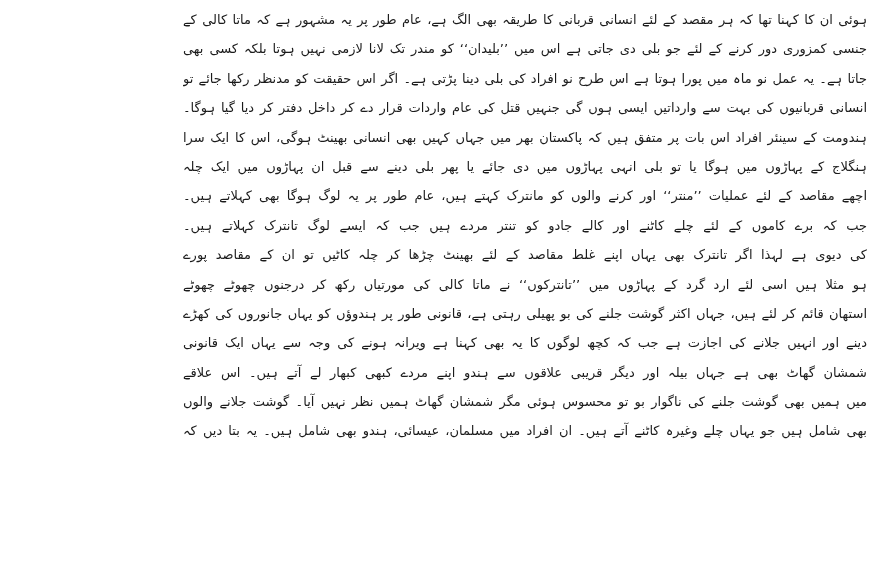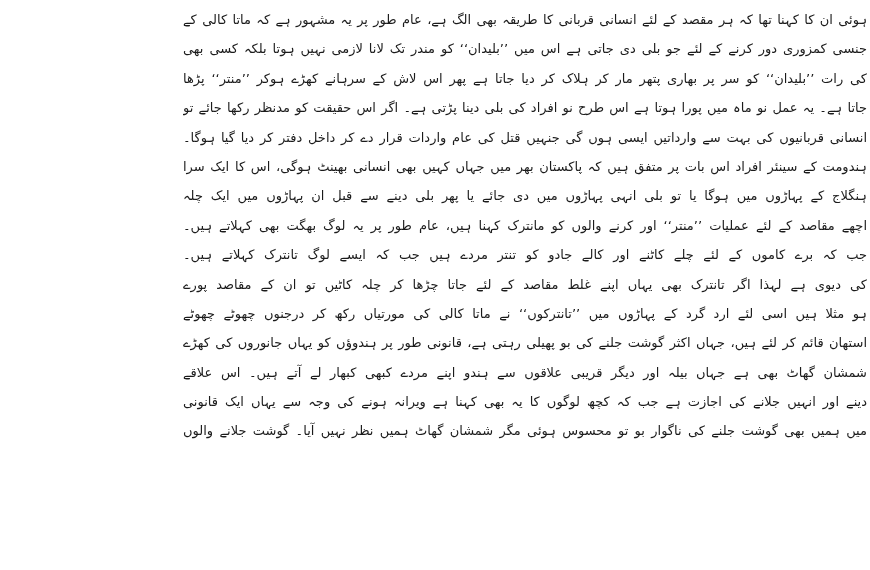--- a/index.html
+++ b/index.html
@@ -43,27 +43,27 @@
     word-spacing: 1px;
   }
 </style>
 </head>
 <body>
 
 <div class="page">
   <div class="text-block">
       <div class="text-line">ہوئی ان کا کہنا تھا کہ ہر مقصد کے لئے انسانی قربانی کا طریقہ بھی الگ ہے، عام طور پر یہ مشہور ہے کہ ماتا کالی کے لئے</div>
       <div class="text-line">جنسی کمزوری دور کرنے کے لئے جو بلی دی جاتی ہے اس میں ’’بلیدان‘‘ کو مندر تک لانا لازمی نہیں ہوتا بلکہ کسی بھی اماوس</div>
-      <div class="text-line">کی رات ’’بلیدان‘‘ کو سر پر بھاری پتھر مار کر ہلاک کر دیا جاتا ہے پھر اس لاش کے سرہانے کھڑے ہوکر ’’منتر‘‘ پڑھا</div>
       <div class="text-line">جاتا ہے۔ یہ عمل نو ماہ میں پورا ہوتا ہے اس طرح نو افراد کی بلی دینا پڑتی ہے۔ اگر اس حقیقت کو مدنظر رکھا جائے تو پھر</div>
       <div class="text-line">انسانی قربانیوں کی بہت سے وارداتیں ایسی ہوں گی جنہیں قتل کی عام واردات قرار دے کر داخل دفتر کر دیا گیا ہوگا۔</div>
       <div class="text-line">ہندومت کے سینئر افراد اس بات پر متفق ہیں کہ پاکستان بھر میں جہاں کہیں بھی انسانی بھینٹ ہوگی، اس کا ایک سرا لازما</div>
       <div class="text-line">ہنگلاج کے پہاڑوں میں ہوگا یا تو بلی انہی پہاڑوں میں دی جائے یا پھر بلی دینے سے قبل ان پہاڑوں میں ایک چلہ</div>
-      <div class="text-line">اچھے مقاصد کے لئے عملیات ’’منتر‘‘ اور کرنے والوں کو مانترک کہنا ہیں، عام طور پر یہ لوگ بھگت بھی کہلاتے ہیں۔</div>
+      <div class="text-line">اچھے مقاصد کے لئے عملیات ’’منتر‘‘ اور کرنے والوں کو مانترک کہتے ہیں، عام طور پر یہ لوگ ہوگا بھی کہلاتے ہیں۔</div>
       <div class="text-line">جب کہ برے کاموں کے لئے چلے کاٹنے اور کالے جادو کو تنتر مردے ہیں جب کہ ایسے لوگ تانترک کہلاتے ہیں۔</div>
-      <div class="text-line">کی دیوی ہے لہذا اگر تانترک بھی یہاں اپنے غلط مقاصد کے لئے جاتا چڑھا کر چلہ کاٹیں تو ان کے مقاصد پورے</div>
+      <div class="text-line">کی دیوی ہے لہذا اگر تانترک بھی یہاں اپنے غلط مقاصد کے لئے بھینٹ چڑھا کر چلہ کاٹیں تو ان کے مقاصد پورے</div>
       <div class="text-line">ہو مثلا ہیں اسی لئے ارد گرد کے پہاڑوں میں ’’تانترکوں‘‘ نے ماتا کالی کی مورتیاں رکھ کر درجنوں چھوٹے چھوٹے</div>
       <div class="text-line">استھان قائم کر لئے ہیں، جہاں اکثر گوشت جلنے کی بو پھیلی رہتی ہے، قانونی طور پر ہندوؤں کو یہاں جانوروں کی کھڑے</div>
+      <div class="text-line">دینے اور انہیں جلانے کی اجازت ہے جب کہ کچھ لوگوں کا یہ بھی کہنا ہے ویرانہ ہونے کی وجہ سے یہاں ایک قانونی</div>
       <div class="text-line">شمشان گھاٹ بھی ہے جہاں بیلہ اور دیگر قریبی علاقوں سے ہندو اپنے مردے کبھی کبھار لے آتے ہیں۔ اس علاقے</div>
-      <div class="text-line">دینے اور انہیں جلانے کی اجازت ہے جب کہ کچھ لوگوں کا یہ بھی کہنا ہے ویرانہ ہونے کی وجہ سے یہاں ایک قانونی</div>
       <div class="text-line">میں ہمیں بھی گوشت جلنے کی ناگوار بو تو محسوس ہوئی مگر شمشان گھاٹ ہمیں نظر نہیں آیا۔ گوشت جلانے والوں میں وہ افراد</div>
+      <div class="text-line">بھی شامل ہیں جو یہاں چلے وغیرہ کاٹنے آتے ہیں۔ ان افراد میں مسلمان، عیسائی، ہندو بھی شامل ہیں۔ یہ بتا دیں کہ</div>
     </div>
 </div>
 
 </body></html>

